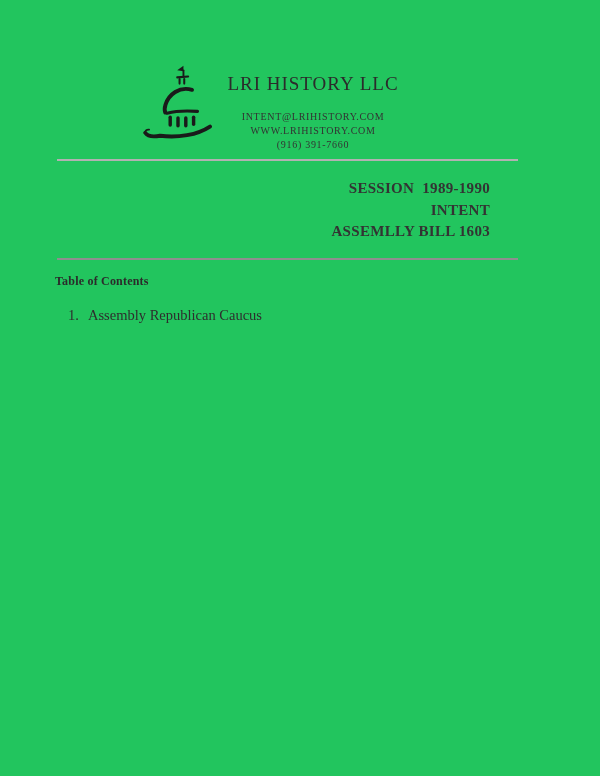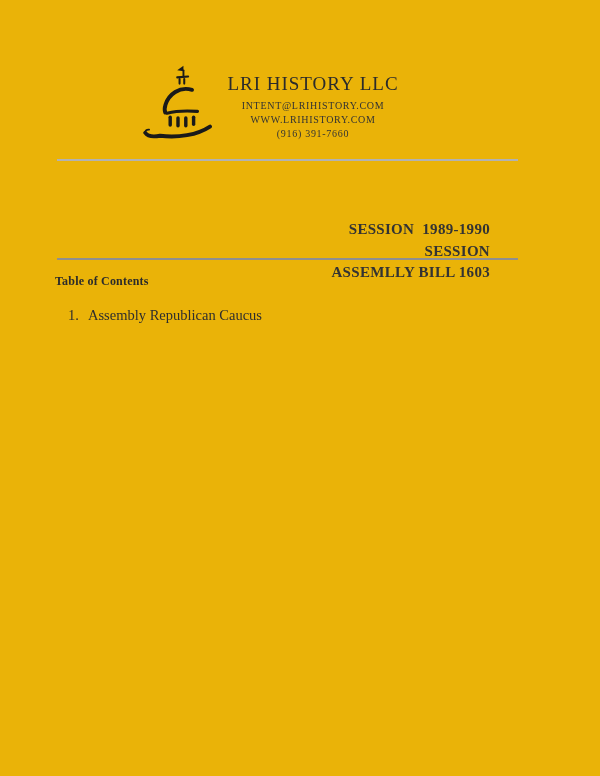--- a/index.html
+++ b/index.html
@@ -1,20 +1,20 @@
 <!DOCTYPE html>
 <html><head>
 <meta charset="utf-8">
 <style>
   html, body { margin: 0; padding: 0; background: #ffffff; }
   .page {
     position: relative;
     width: 600px;
     height: 776px;
-    background: #eab308;
+    background: #22c55e;
     font-family: "Liberation Serif", "DejaVu Serif", serif;
     color: #2b2b2b;
     overflow: hidden;
   }
 
   
   .logo {
     position: absolute;
     left: 139px;
     top: 61px;
@@ -28,21 +28,21 @@
     width: 300px;
     text-align: center;
   }
   .company {
     font-size: 19px;
     line-height: 24px;
     letter-spacing: 1px;
     color: #2b2b2b;
   }
   .contact {
-    margin-top: 3px;
+    margin-top: 14px;
     font-size: 10px;
     line-height: 14px;
     letter-spacing: 0.7px;
     color: #333333;
   }
 
   
   .rule {
     position: absolute;
     left: 57px;
@@ -56,21 +56,20 @@
   .case-block {
     position: absolute;
     right: 110px;
     top: 178px;
     text-align: right;
     font-weight: bold;
     font-size: 15px;
     line-height: 21.5px;
     letter-spacing: 0.3px;
     color: #333333;
-    margin-top: 41px;
   }
   .case-line { white-space: pre; }
 
   
   .toc-heading {
     position: absolute;
     left: 55px;
     top: 274px;
     font-weight: bold;
     font-size: 12px;
@@ -129,21 +128,21 @@
       <div>WWW.LRIHISTORY.COM</div>
       <div>(916) 391-7660</div>
     </div>
   </div>
 
   <div class="rule rule-top"></div>
   <div class="rule rule-bottom"></div>
 
   <div class="case-block">
     <div class="case-line">SESSION  1989-1990</div>
-    <div class="case-line">SESSION</div>
+    <div class="case-line">INTENT</div>
     <div class="case-line">ASSEMLLY BILL 1603</div>
   </div>
 
   <div class="toc-heading">Table of Contents</div>
 
   <ol class="toc-list">
     <li class="toc-item">
       <span class="toc-num">1.</span>
       <span>Assembly Republican Caucus</span>
     </li>

